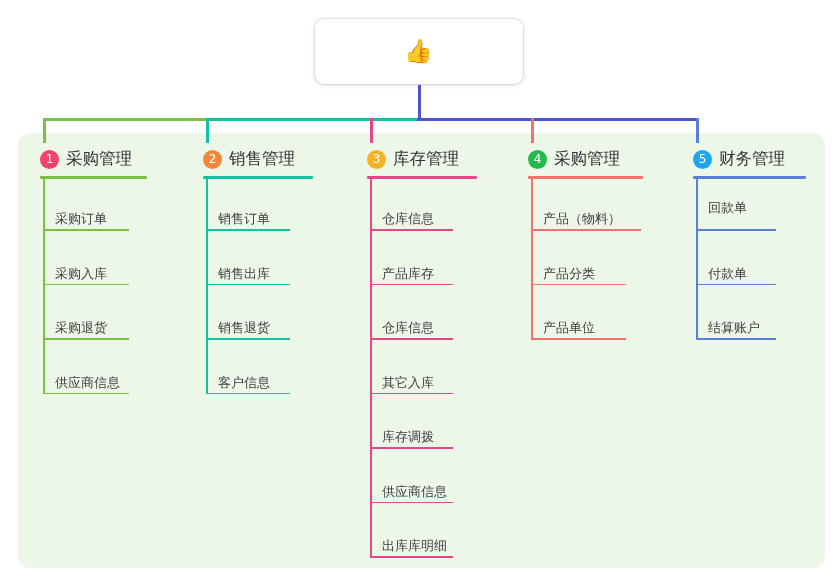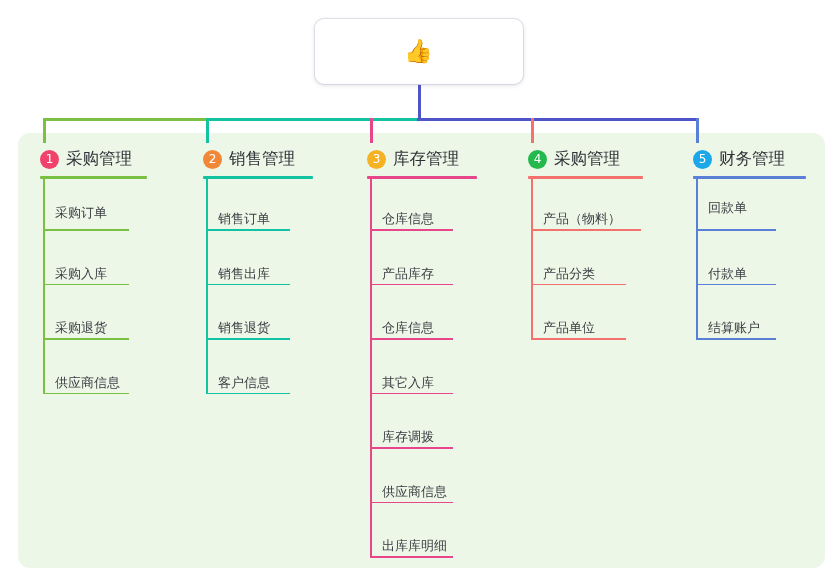--- a/index.html
+++ b/index.html
@@ -77,21 +77,21 @@
 
   <div id="columns">
       <div class="col" style="left: 0px; top: 0px;">
         <div class="col-head" style="left: 40px; top: 148px;">
           <div class="badge" style="background: rgb(240, 66, 106);">1</div>
           <div class="col-title">采购管理</div>
         </div>
         <div class="head-rule" style="left: 40px; top: 176px; width: 107px; background: rgb(122, 192, 67);"></div>
         <div class="spine" style="left: 43px; top: 179px; height: 214px; background: rgb(122, 192, 67);"></div>
         <div class="leaf">
-          <div class="leaf-label" style="left: 55px; top: 204px;">采购订单</div>
+          <div class="leaf-label" style="left: 55px; top: 210px;">采购订单</div>
           <div class="leaf-rule" style="left: 43px; top: 229px; width: 86px; background: rgb(122, 192, 67);"></div>
         </div>
         <div class="leaf">
           <div class="leaf-label" style="left: 55px; top: 264.5px;">采购入库</div>
           <div class="leaf-rule" style="left: 43px; top: 283.5px; width: 86px; background: rgb(122, 192, 67);"></div>
         </div>
         <div class="leaf">
           <div class="leaf-label" style="left: 55px; top: 319px;">采购退货</div>
           <div class="leaf-rule" style="left: 43px; top: 338px; width: 86px; background: rgb(122, 192, 67);"></div>
         </div>

